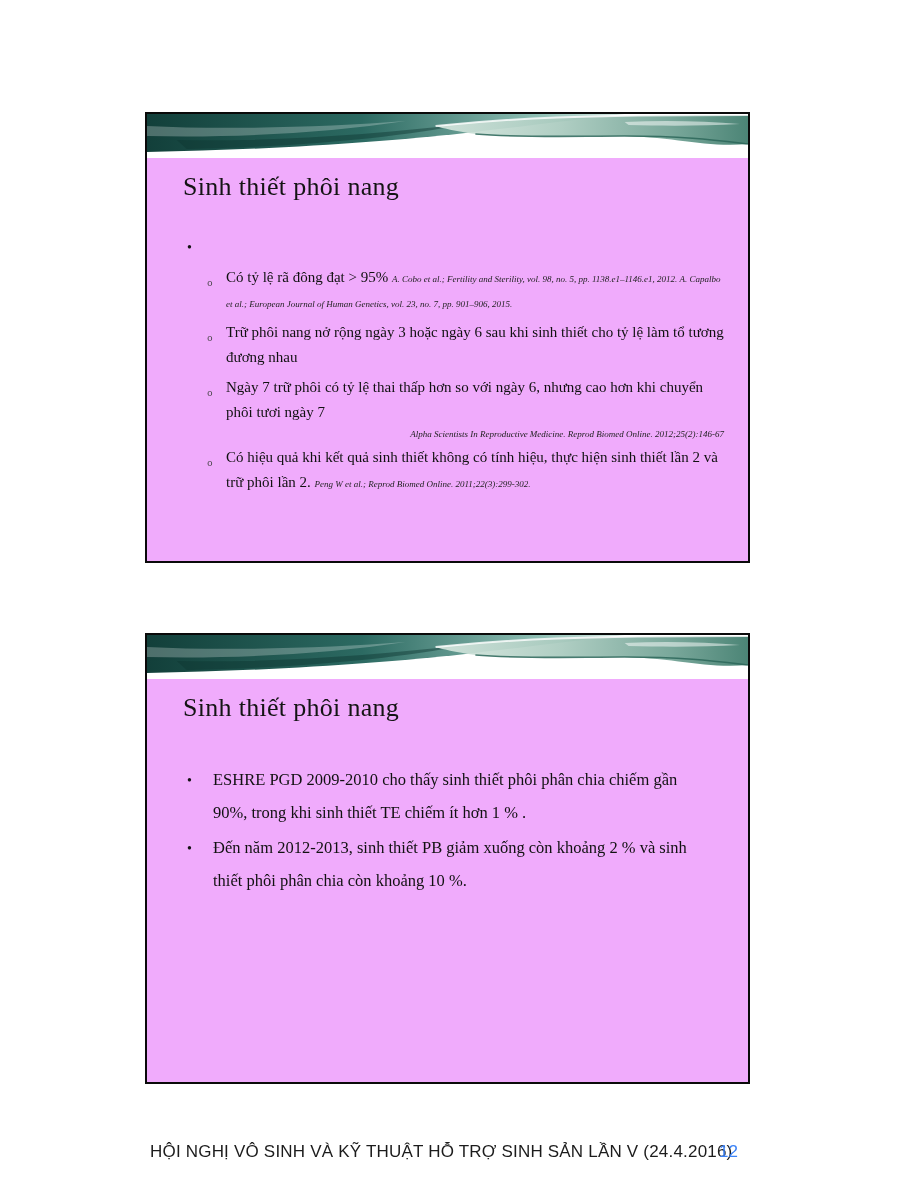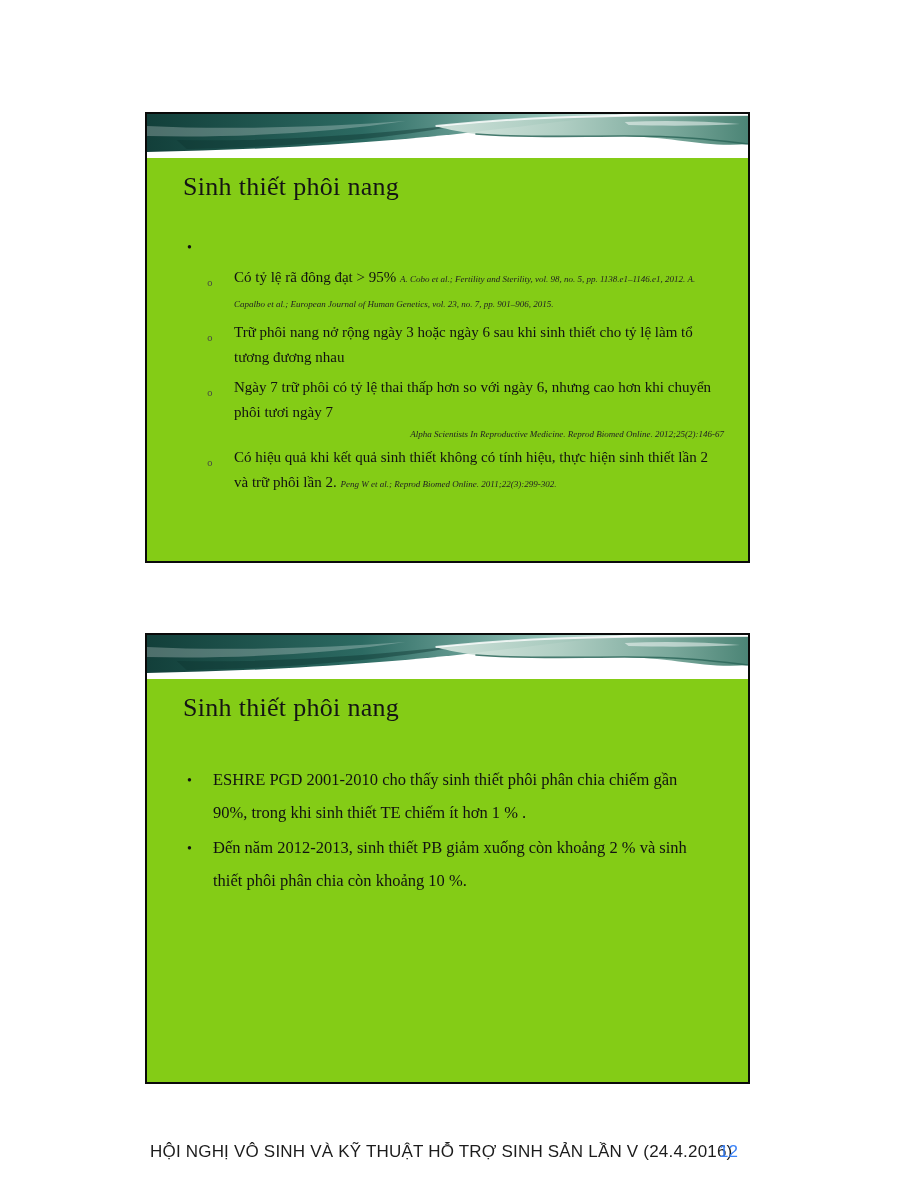--- a/index.html
+++ b/index.html
@@ -3,41 +3,41 @@
 <meta charset="utf-8">
 <style>
   html,body{margin:0;padding:0;}
   body{
     width:900px;height:1200px;position:relative;background:#ffffff;
     font-family:"Liberation Serif", serif;color:#111;
     overflow:hidden;
   }
   .slide{
     position:absolute;left:145px;width:605px;height:451px;
-    background:#84cc16;border:2px solid #0a0a0a;box-sizing:border-box;
+    background:#f0abfc;border:2px solid #0a0a0a;box-sizing:border-box;
   }
   #slide-1{top:112px;}
   #slide-2{top:633px;}
   .wave-header{
     position:absolute;top:0;left:0;width:100%;height:44px;display:block;
   }
   .slide-title{
     position:absolute;left:36px;top:58px;
     font-size:26px;font-weight:400;letter-spacing:0.3px;color:#141414;
   }
   
   .content-1{position:absolute;left:40px;top:122px;width:537px;}
   .bullet-l1{display:flex;font-size:16.5px;line-height:24px;}
   .bullet-l1 .dot{width:26px;font-size:14px;flex:0 0 26px;}
   .sub-item{display:flex;margin:5px 0 0 20px;font-size:15px;line-height:25px;}
   .sub-item .o-marker{
     flex:0 0 19px;width:19px;font-family:"Liberation Mono",monospace;
     font-size:9.5px;padding-top:6px;color:#444;
   }
-  .sub-item .sub-text{flex:1;margin-left:8px;}
+  .sub-item .sub-text{flex:1;}
   .cite{font-style:italic;font-size:9px;line-height:20px;color:#222;}
   .cite-right{
     text-align:right;font-style:italic;font-size:9px;line-height:12px;
     margin:3px 0 1px 0;color:#222;
   }
   
   .content-2{position:absolute;left:40px;top:128px;width:505px;}
   .bullet-l2{display:flex;font-size:16.5px;line-height:33px;margin-bottom:2px;}
   .bullet-l2 .dot{width:26px;flex:0 0 26px;font-size:14px;padding-top:1px;}
   
@@ -137,21 +137,21 @@
     <path d="M290,12 C370,4 430,1 604,1" stroke="#ffffff" stroke-width="2" fill="none" opacity="0.8"></path>
     <path d="M330,20 C380,24 430,22 480,22 C540,22 570,26 604,30" stroke="#2c6659" stroke-width="1.6" fill="none" opacity="0.85"></path>
     <path d="M480,8 C520,6 560,7 596,10 C560,12 520,12 484,11 Z" fill="#ffffff" opacity="0.5"></path>
   </svg>
 
   <div class="slide-title">Sinh thiết phôi nang</div>
 
   <div class="content-2">
     <div class="bullet-l2">
       <span class="dot">•</span>
-      <span>ESHRE PGD 2001-2010 cho thấy sinh thiết phôi phân chia chiếm gần 90%, trong khi sinh thiết TE chiếm ít hơn 1 % .</span>
+      <span>ESHRE PGD 2009-2010 cho thấy sinh thiết phôi phân chia chiếm gần 90%, trong khi sinh thiết TE chiếm ít hơn 1 % .</span>
     </div>
     <div class="bullet-l2">
       <span class="dot">•</span>
       <span>Đến năm 2012-2013, sinh thiết PB giảm xuống còn khoảng 2 % và sinh thiết phôi phân chia còn khoảng 10 %.</span>
     </div>
   </div>
 </div>
 
 <div class="footer-text">HỘI NGHỊ VÔ SINH VÀ KỸ THUẬT HỖ TRỢ SINH SẢN LẦN V (24.4.2016)</div>
 <div class="footer-page">12</div>

